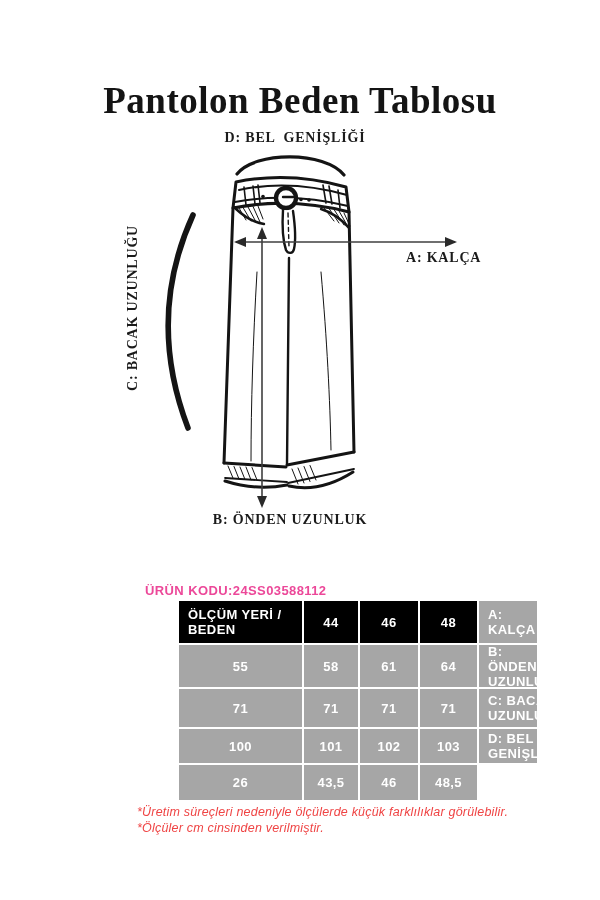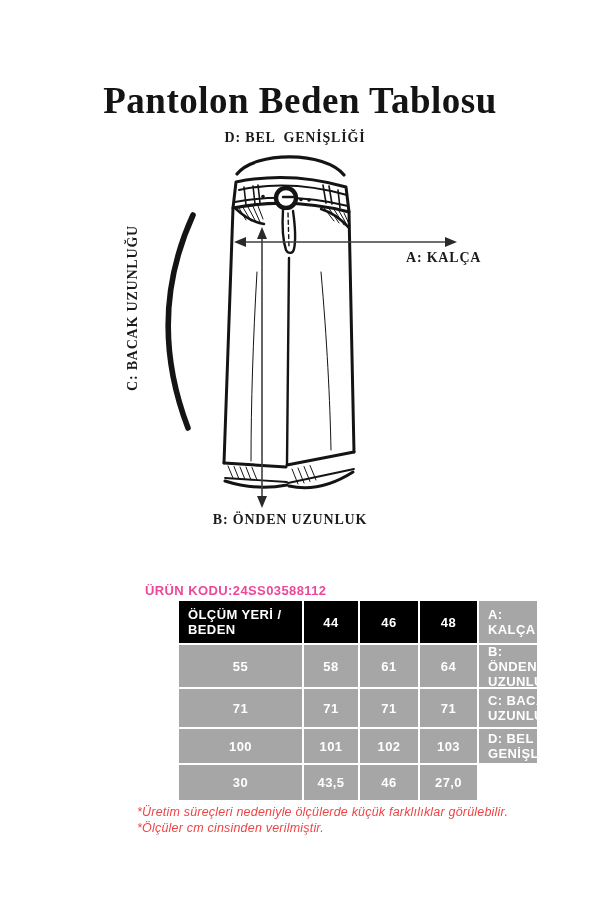--- a/index.html
+++ b/index.html
@@ -159,22 +159,22 @@
   <div class="cell data">71</div>
   <div class="cell data">71</div>
 
   <div class="cell data label">C: BACAK UZUNLUĞU</div>
   <div class="cell data">100</div>
   <div class="cell data">101</div>
   <div class="cell data">102</div>
   <div class="cell data">103</div>
 
   <div class="cell data label">D: BEL GENİŞLİĞİ</div>
-  <div class="cell data">30</div>
+  <div class="cell data">26</div>
   <div class="cell data">43,5</div>
   <div class="cell data">46</div>
-  <div class="cell data">27,0</div>
+  <div class="cell data">48,5</div>
 </div>
 
 <div class="footnotes">
   <div>*Üretim süreçleri nedeniyle ölçülerde küçük farklılıklar görülebilir.</div>
   <div>*Ölçüler cm cinsinden verilmiştir.</div>
 </div>
 
 </body></html>

